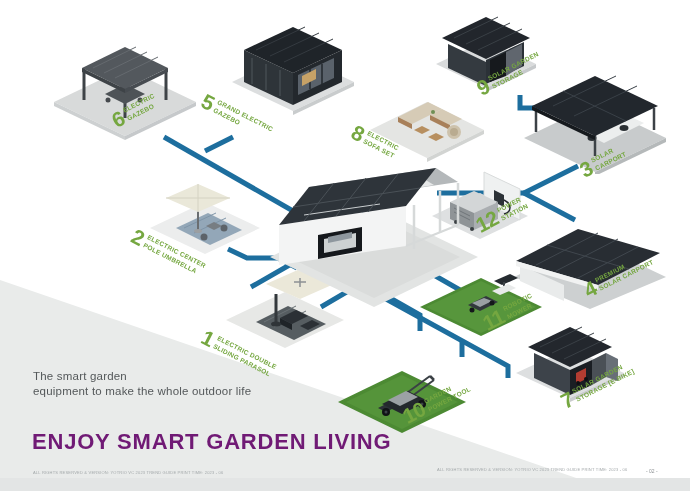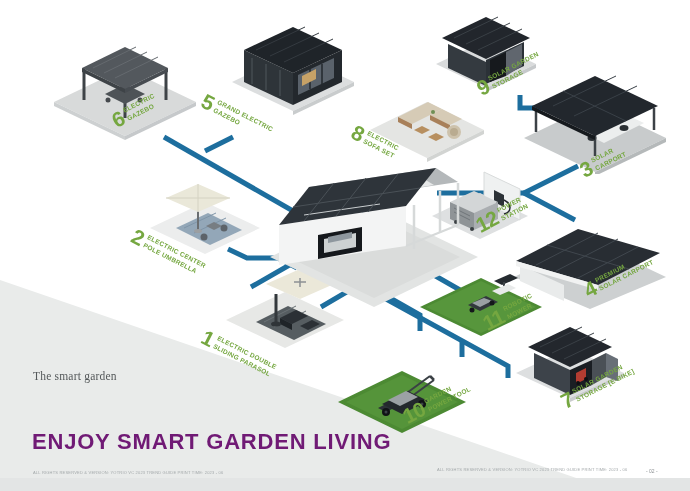--- a/index.html
+++ b/index.html
@@ -15,21 +15,21 @@
   .bottom-strip{position:absolute;left:0;right:0;bottom:0;height:13px;background:#e3e5e5;z-index:0;}
   .connectors{position:absolute;left:0;top:0;z-index:1;}
   .art{position:absolute;z-index:2;}
   .ilabel{position:absolute;display:flex;align-items:center;gap:3px;color:var(--green);transform-origin:0 50%;white-space:nowrap;z-index:5;}
   .ilabel .inum{font-size:21px;font-weight:800;line-height:1;letter-spacing:-0.5px;}
   .ilabel .itxt{font-size:6.5px;font-weight:700;letter-spacing:.25px;line-height:1.25;}
   .itxt span{display:block;}
   .asc{transform:rotate(-27deg);}
   .desc{transform:rotate(27deg);}
   .intro{position:absolute;left:33px;top:369px;font-size:11.5px;line-height:15px;color:var(--ink);letter-spacing:.2px;z-index:6;}
-  .intro span{display:block;font-family:Liberation Serif, serif;}
+  .intro span{display:block;}
   .big-title{position:absolute;left:32px;top:429px;font-size:22px;font-weight:800;color:#701a75;letter-spacing:.8px;z-index:6;}
   .footer-text{position:absolute;font-size:4px;color:var(--tiny);letter-spacing:.2px;z-index:6;}
   .ft-l{left:33px;top:470px;}
   .ft-r{left:437px;top:467px;}
   .page-num{position:absolute;left:646px;top:468px;font-size:5px;color:#8d9294;z-index:6;}
 </style>
 </head>
 <body>
 
 <div class="page">
@@ -341,20 +341,21 @@
   <div class="ilabel asc" style="left:477px;top:216px">
     <span class="inum">12</span>
     <span class="itxt">
         <span>POWER</span>
         <span>STATION</span>
       </span>
   </div>
 
   <div class="intro">
     <span>The smart garden</span>
+    <span>equipment to make the whole outdoor life</span>
   </div>
 
   <div class="big-title">ENJOY SMART GARDEN LIVING</div>
 
   <div class="footer-text ft-l">ALL RIGHTS RESERVED &amp; VERSION: YOTRIO VC 2023 TREND GUIDE PRINT TIME: 2023 - 06</div>
   <div class="footer-text ft-r">ALL RIGHTS RESERVED &amp; VERSION: YOTRIO VC 2023 TREND GUIDE PRINT TIME: 2023 - 06</div>
   <div class="page-num">- 02 -</div>
 </div>
 
 </body></html>

